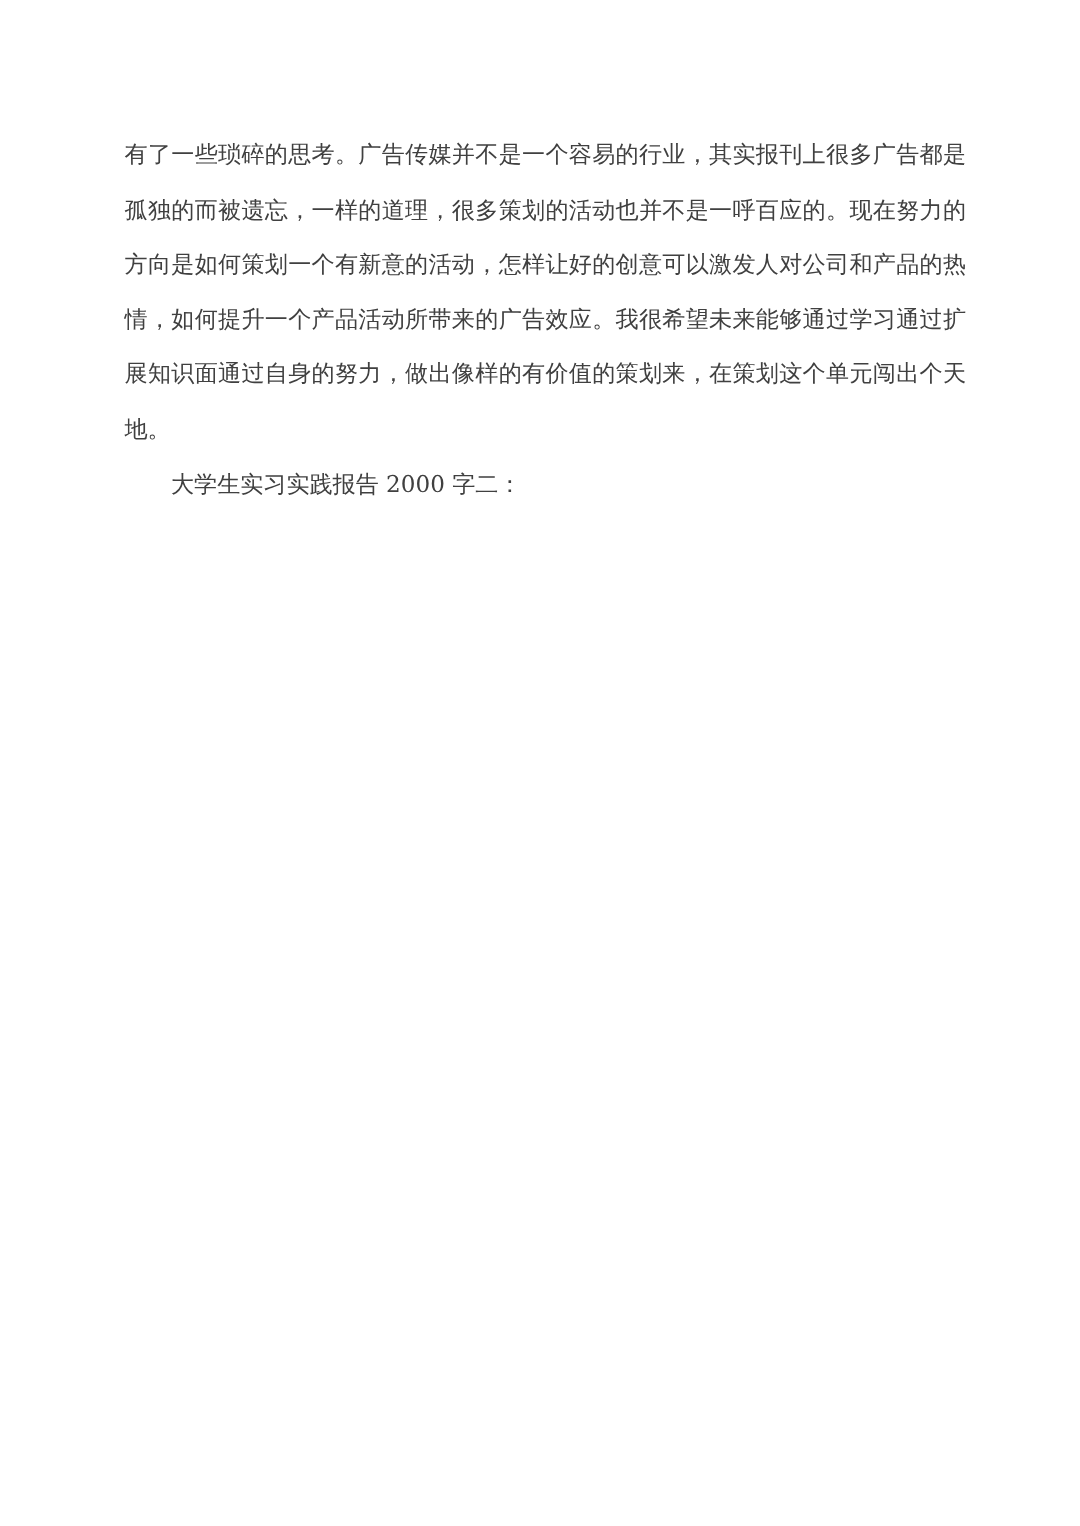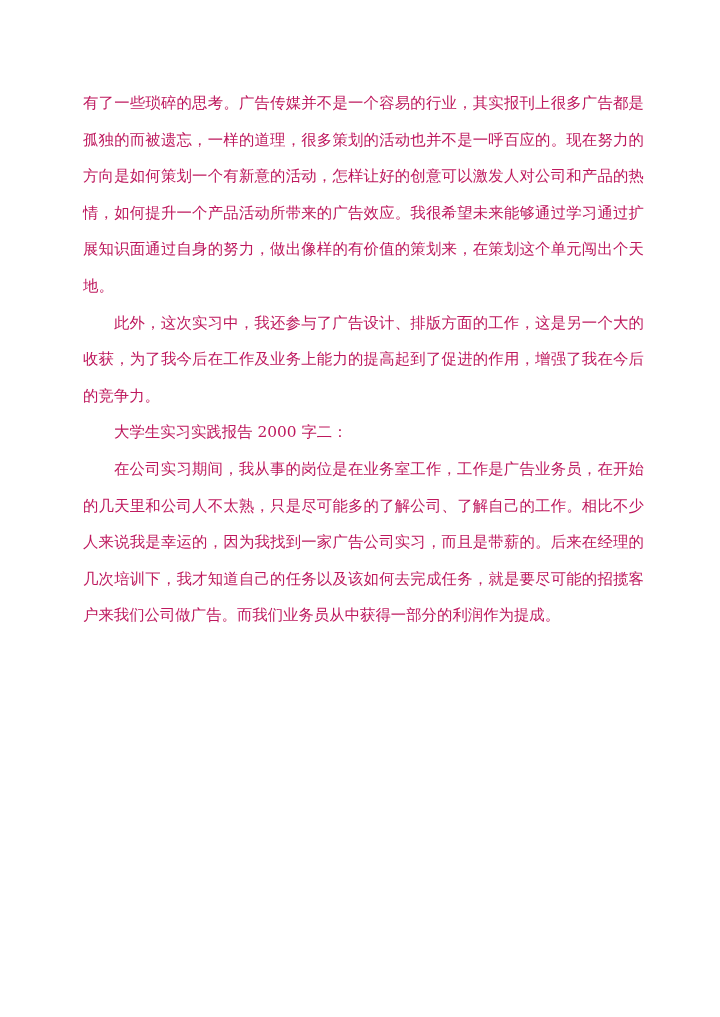--- a/index.html
+++ b/index.html
@@ -5,31 +5,29 @@
   html, body { margin: 0; padding: 0; background: #ffffff; }
   body { width: 720px; height: 1017px; overflow: hidden; position: relative; }
   .page {
     position: absolute;
     left: 83px;
     top: 85px;
     width: 561px;
     font-family: "DejaVu Serif", "Liberation Serif", serif;
     font-size: 15.4px;
     line-height: 36.6px;
-    color: #be185d;
+    color: #404040;
   }
   .para {
     margin: 0;
     text-align: justify;
     text-align-last: left;
     word-break: break-all;
   }
   .indent { text-indent: 31px; }
 </style>
 </head>
 <body>
 
 <div class="page">
   <p class="para">有了一些琐碎的思考。广告传媒并不是一个容易的行业，其实报刊上很多广告都是孤独的而被遗忘，一样的道理，很多策划的活动也并不是一呼百应的。现在努力的方向是如何策划一个有新意的活动，怎样让好的创意可以激发人对公司和产品的热情，如何提升一个产品活动所带来的广告效应。我很希望未来能够通过学习通过扩展知识面通过自身的努力，做出像样的有价值的策划来，在策划这个单元闯出个天地。</p>
-  <p class="para indent">此外，这次实习中，我还参与了广告设计、排版方面的工作，这是另一个大的收获，为了我今后在工作及业务上能力的提高起到了促进的作用，增强了我在今后的竞争力。</p>
   <p class="para indent">大学生实习实践报告 2000 字二：</p>
-  <p class="para indent">在公司实习期间，我从事的岗位是在业务室工作，工作是广告业务员，在开始的几天里和公司人不太熟，只是尽可能多的了解公司、了解自己的工作。相比不少人来说我是幸运的，因为我找到一家广告公司实习，而且是带薪的。后来在经理的几次培训下，我才知道自己的任务以及该如何去完成任务，就是要尽可能的招揽客户来我们公司做广告。而我们业务员从中获得一部分的利润作为提成。</p>
 </div>
 
 </body></html>

